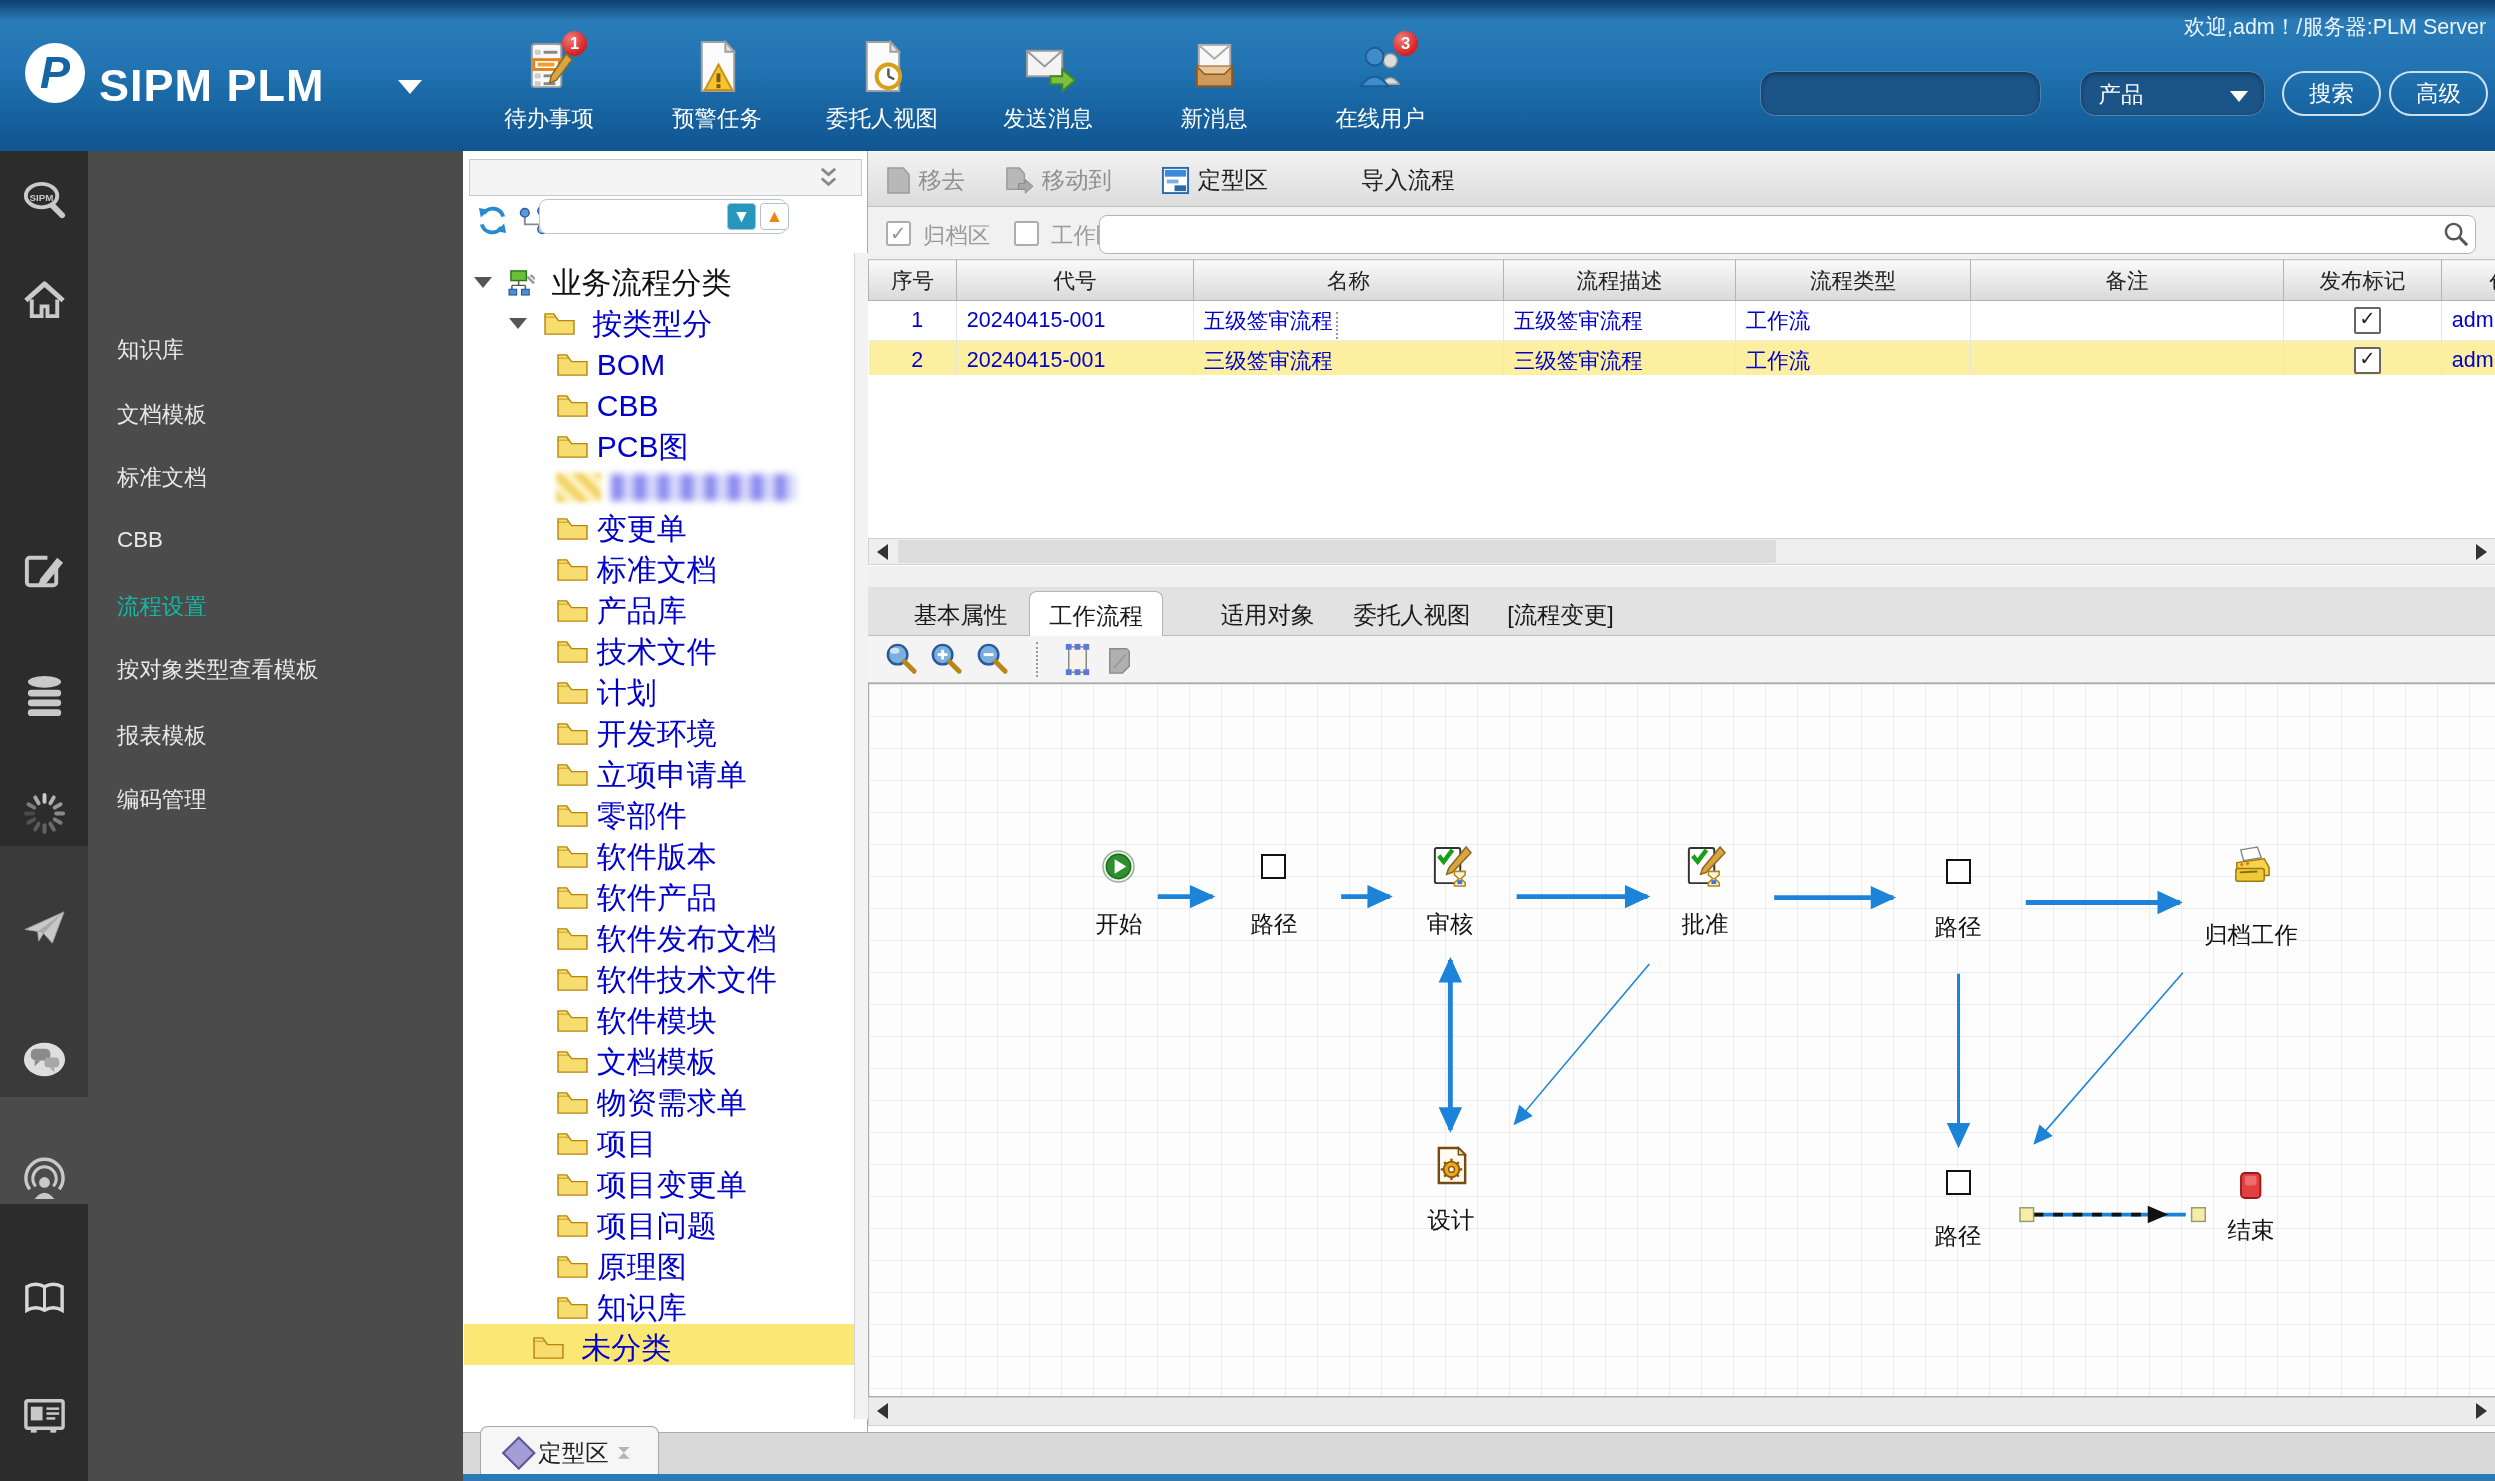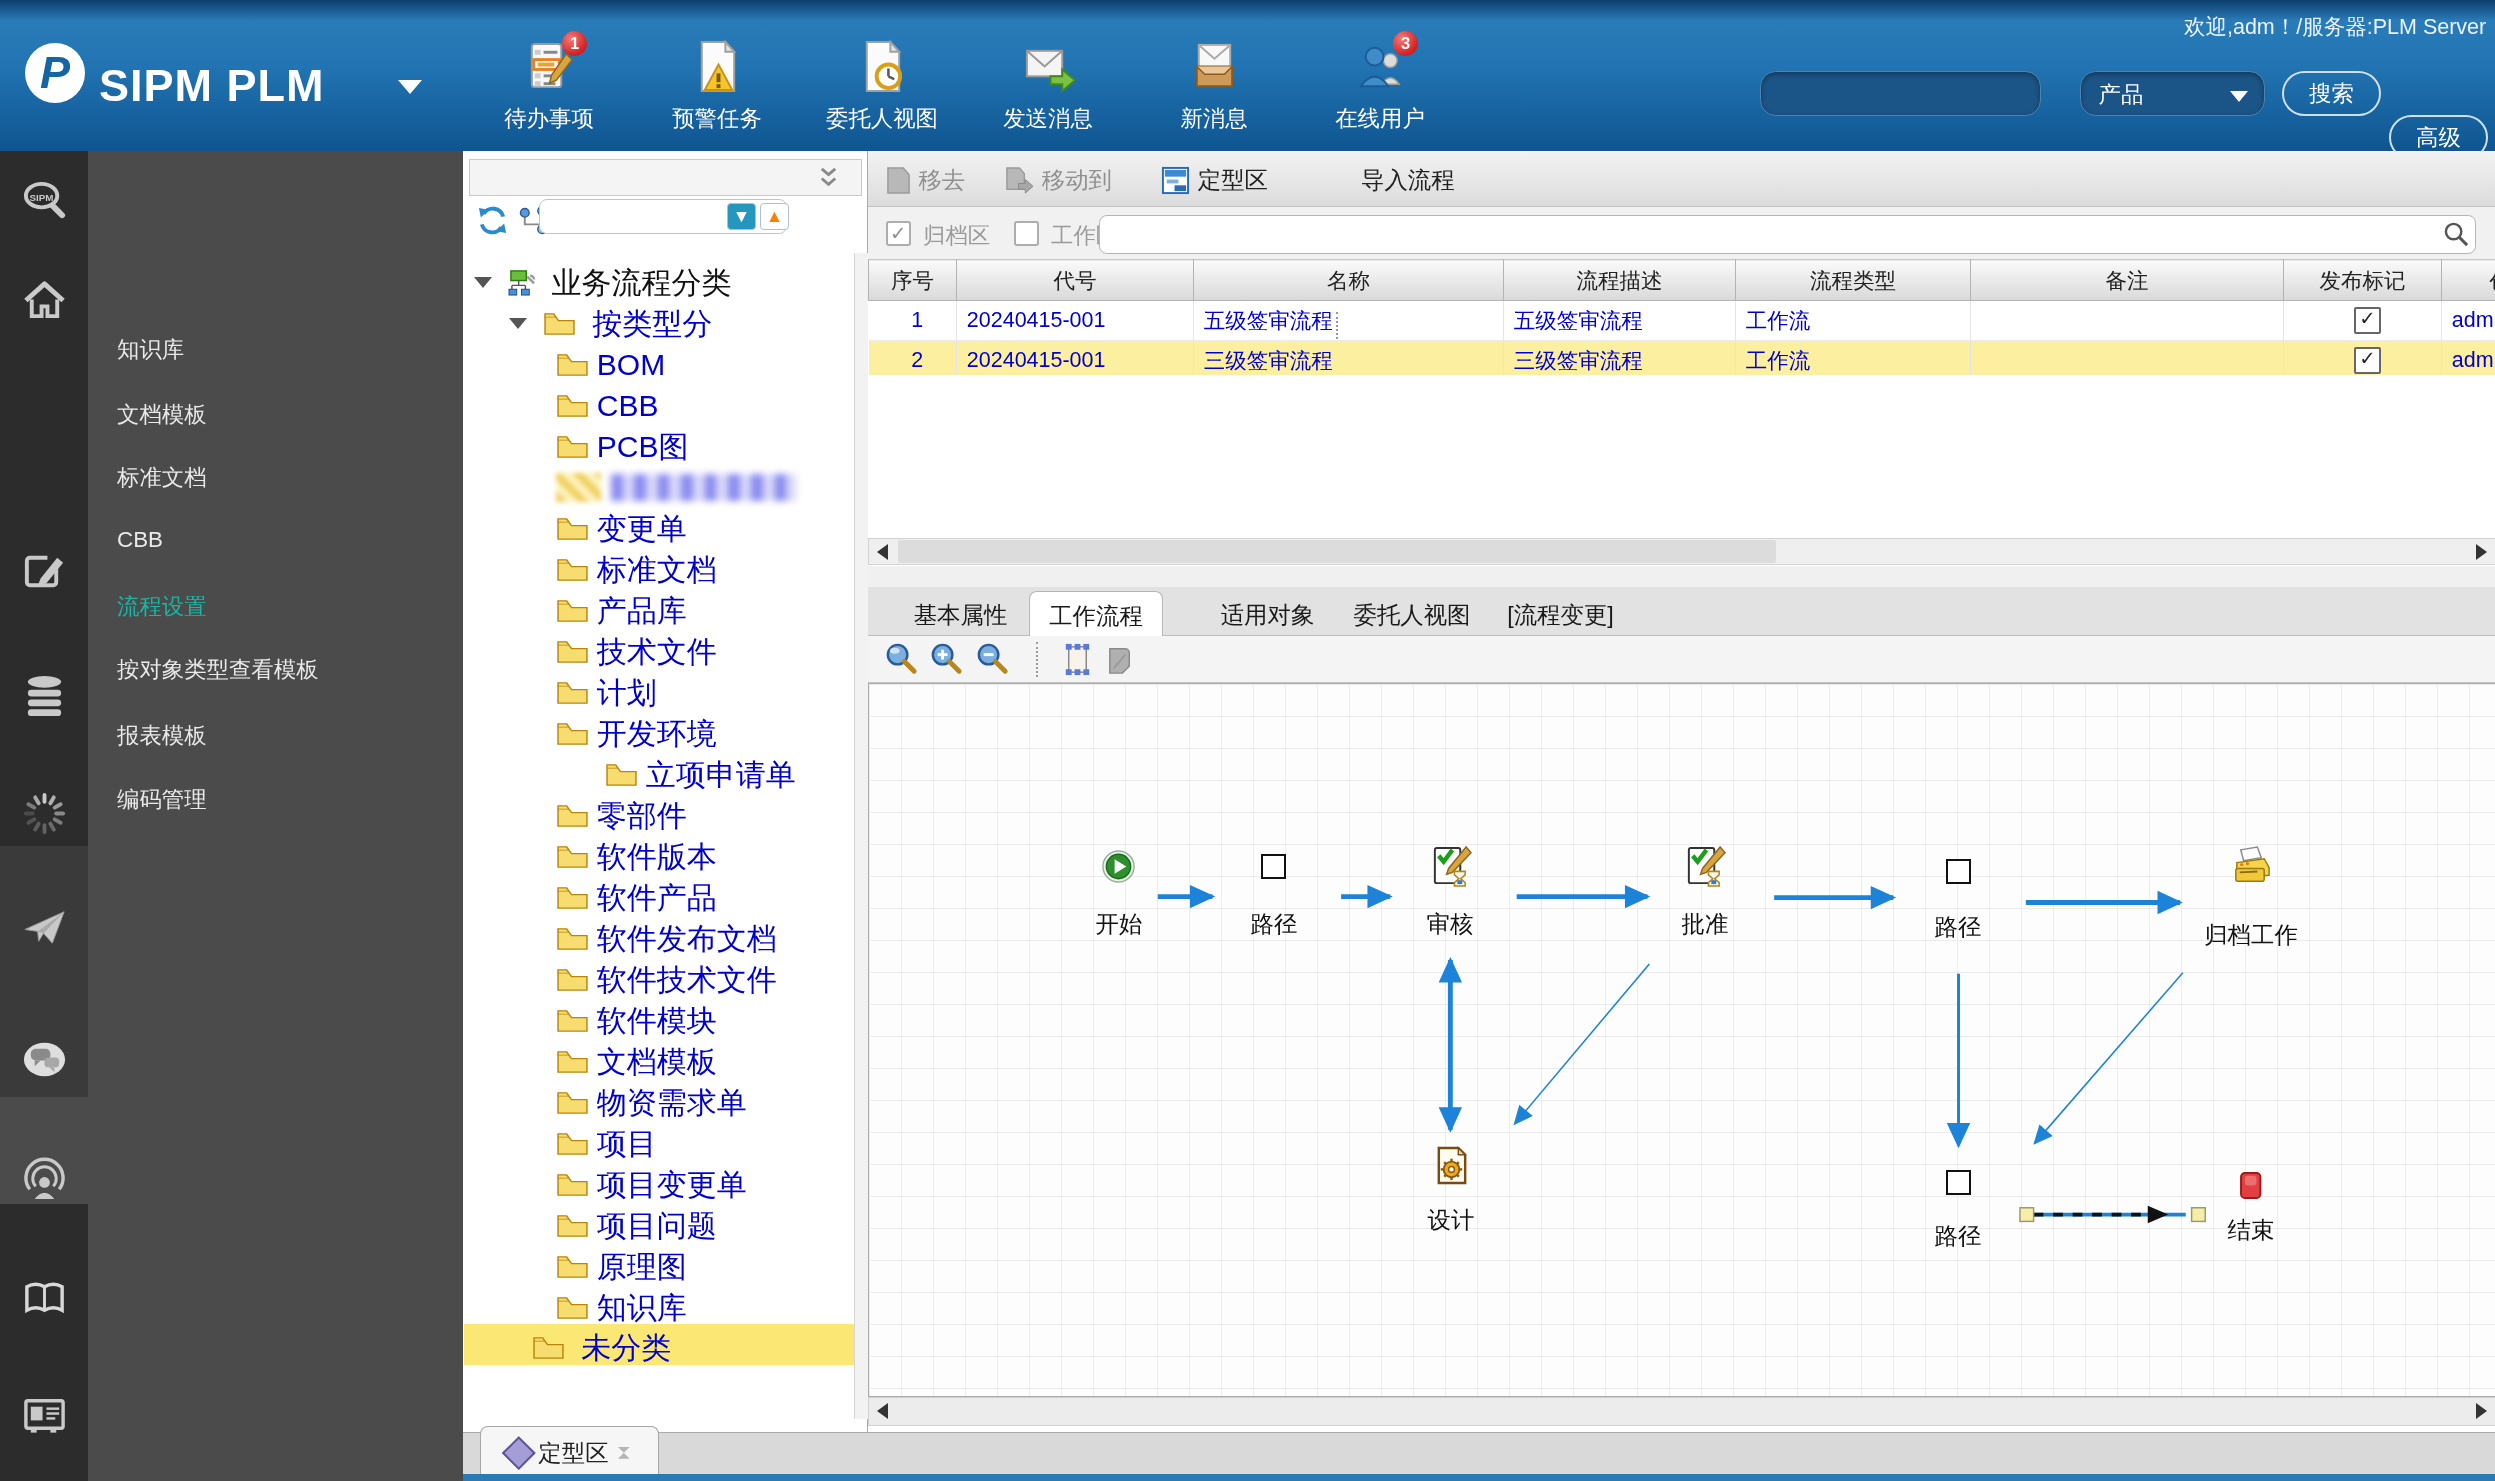--- a/index.html
+++ b/index.html
@@ -185,21 +185,21 @@
     <span class="badge">3</span>
     <span class="nlabel">在线用户</span>
   </div>
 
   <input class="ab hsearch-input" type="text" value="" style="">
   <div class="ab hsearch-cat">
     <span>产品</span>
     <span class="cat-caret"></span>
   </div>
   <div class="ab hbtn" style="left:2282px;">搜索</div>
-  <div class="ab hbtn" style="left:2389px;margin-top:44px;">高级</div>
+  <div class="ab hbtn" style="left:2389px;">高级</div>
 </div>
 
 <div class="ab strip">
   <div class="ab strip-band-mid"></div>
   <div class="ab strip-band-active"></div>
 
   <svg class="ab sicon" style="top:27px;" viewBox="0 0 48 48">
     <ellipse cx="21" cy="18" rx="16" ry="12" fill="none" stroke="#c9c9c9" stroke-width="4"></ellipse>
     <text x="21" y="23" font-size="10" font-weight="bold" fill="#c9c9c9" text-anchor="middle">SIPM</text>
     <line x1="32" y1="28" x2="42" y2="38" stroke="#c9c9c9" stroke-width="6" stroke-linecap="round"></line>
@@ -354,21 +354,21 @@
         <path d="M2,7 v-3 h9 l2,3" fill="#f7dc6f" stroke="#b8860b" stroke-width="1.5"></path>
       </svg><span class="tw" style="margin-left:7.8px;">技术文件</span></div>
   <div class="titem" style="position:relative;"><svg class="tw" width="33" height="27" viewBox="0 0 34 28">
         <path d="M2,7 h11 l3,4 h16 v14 h-30 z" fill="#f7dc6f" stroke="#b8860b" stroke-width="1.5"></path>
         <path d="M2,7 v-3 h9 l2,3" fill="#f7dc6f" stroke="#b8860b" stroke-width="1.5"></path>
       </svg><span class="tw" style="margin-left:7.8px;">计划</span></div>
   <div class="titem" style="position:relative;"><svg class="tw" width="33" height="27" viewBox="0 0 34 28">
         <path d="M2,7 h11 l3,4 h16 v14 h-30 z" fill="#f7dc6f" stroke="#b8860b" stroke-width="1.5"></path>
         <path d="M2,7 v-3 h9 l2,3" fill="#f7dc6f" stroke="#b8860b" stroke-width="1.5"></path>
       </svg><span class="tw" style="margin-left:7.8px;">开发环境</span></div>
-  <div class="titem" style="position:relative;text-align:right;"><svg class="tw" width="33" height="27" viewBox="0 0 34 28">
+  <div class="titem" style="position:relative;"><svg class="tw" width="33" height="27" viewBox="0 0 34 28">
         <path d="M2,7 h11 l3,4 h16 v14 h-30 z" fill="#f7dc6f" stroke="#b8860b" stroke-width="1.5"></path>
         <path d="M2,7 v-3 h9 l2,3" fill="#f7dc6f" stroke="#b8860b" stroke-width="1.5"></path>
       </svg><span class="tw" style="margin-left:7.8px;">立项申请单</span></div>
   <div class="titem" style="position:relative;"><svg class="tw" width="33" height="27" viewBox="0 0 34 28">
         <path d="M2,7 h11 l3,4 h16 v14 h-30 z" fill="#f7dc6f" stroke="#b8860b" stroke-width="1.5"></path>
         <path d="M2,7 v-3 h9 l2,3" fill="#f7dc6f" stroke="#b8860b" stroke-width="1.5"></path>
       </svg><span class="tw" style="margin-left:7.8px;">零部件</span></div>
   <div class="titem" style="position:relative;"><svg class="tw" width="33" height="27" viewBox="0 0 34 28">
         <path d="M2,7 h11 l3,4 h16 v14 h-30 z" fill="#f7dc6f" stroke="#b8860b" stroke-width="1.5"></path>
         <path d="M2,7 v-3 h9 l2,3" fill="#f7dc6f" stroke="#b8860b" stroke-width="1.5"></path>

